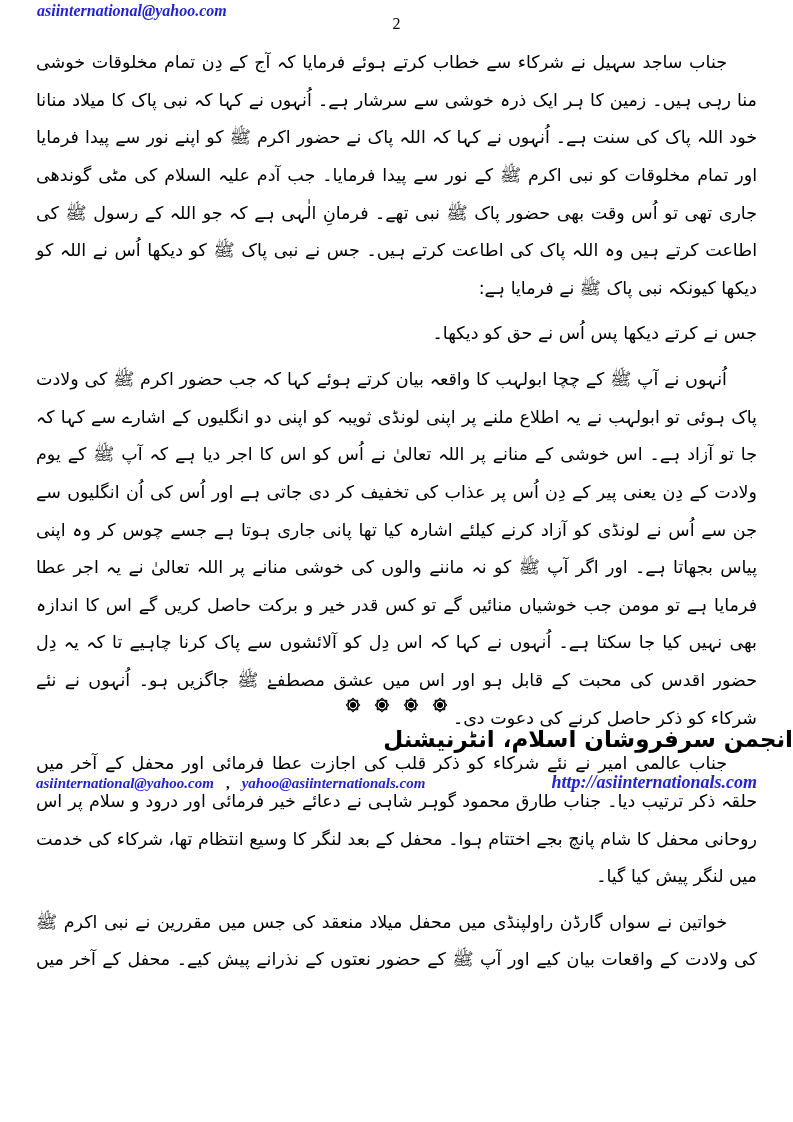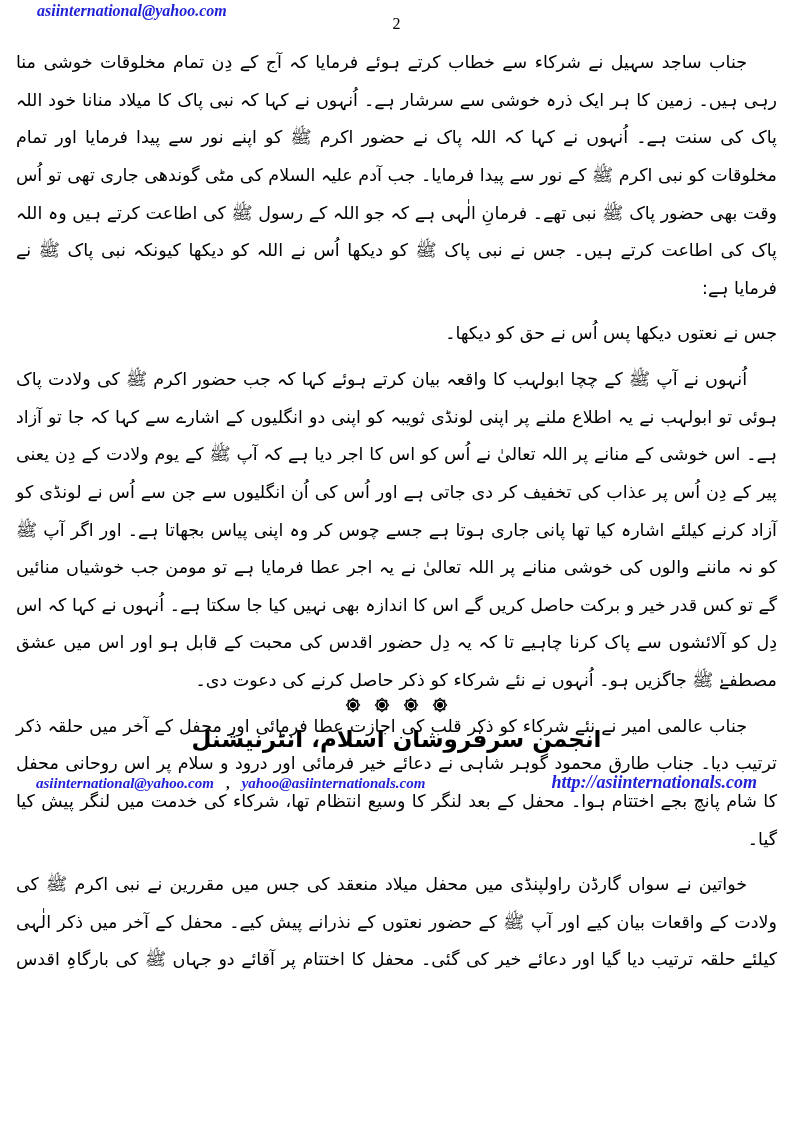--- a/index.html
+++ b/index.html
@@ -30,41 +30,40 @@
     position: absolute; left: 0; right: 0; top: 15px;
     text-align: center;
     font-family: "Liberation Serif", serif;
     font-size: 16px; color: #000;
   }
   
   .urdu-body {
     direction: rtl;
     unicode-bidi: embed;
     text-align: justify;
-    padding: 0 16px;
+    padding: 0 36px;
     font-family: "DejaVu Sans", sans-serif;
     font-size: 17.5px;
     line-height: 2.15;
     color: #000;
     max-height: 930px;
     overflow: hidden;
   }
   .para { margin: 0 0 8px 0; }
   .para.indent { text-indent: 30px; }
   .para.quote { text-indent: 0; }
   
   .bottom { position: absolute; left: 0; right: 0; bottom: 10px; }
   .divider {
     display: flex; justify-content: center; align-items: center;
     gap: 11px; margin-bottom: 12px;
   }
   .star { width: 18px; height: 18px; display: inline-block; }
   .org-title {
     direction: rtl;
-    text-align: center;
     font-family: "DejaVu Sans", sans-serif;
     font-weight: bold;
     font-size: 23px;
     margin: 8px 0 20px 0;
     color: #000;
   }
   .footer-row {
     display: flex; justify-content: space-between; align-items: baseline;
     padding: 0 36px;
     font-family: "Liberation Serif", serif;
@@ -88,21 +87,21 @@
 
 <div class="page">
 
   <div class="topbar">
     <a href="#" class="header-email">asiinternational@yahoo.com</a>
     <div class="page-number">2</div>
   </div>
 
   <div class="urdu-body">
     <p class="para indent">جناب ساجد سہیل نے شرکاء سے خطاب کرتے ہوئے فرمایا کہ آج کے دِن تمام مخلوقات خوشی منا رہی ہیں۔ زمین کا ہر ایک ذرہ خوشی سے سرشار ہے۔ اُنہوں نے کہا کہ نبی پاک کا میلاد منانا خود اللہ پاک کی سنت ہے۔ اُنہوں نے کہا کہ اللہ پاک نے حضور اکرم ﷺ کو اپنے نور سے پیدا فرمایا اور تمام مخلوقات کو نبی اکرم ﷺ کے نور سے پیدا فرمایا۔ جب آدم علیہ السلام کی مٹی گوندھی جاری تھی تو اُس وقت بھی حضور پاک ﷺ نبی تھے۔ فرمانِ الٰہی ہے کہ جو اللہ کے رسول ﷺ کی اطاعت کرتے ہیں وہ اللہ پاک کی اطاعت کرتے ہیں۔ جس نے نبی پاک ﷺ کو دیکھا اُس نے اللہ کو دیکھا کیونکہ نبی پاک ﷺ نے فرمایا ہے:</p>
-    <p class="para quote">جس نے نعتوں دیکھا پس اُس نے حق کو دیکھا۔</p>
+    <p class="para quote">جس نے کرتے دیکھا پس اُس نے حق کو دیکھا۔</p>
     <p class="para indent">اُنہوں نے آپ ﷺ کے چچا ابولہب کا واقعہ بیان کرتے ہوئے کہا کہ جب حضور اکرم ﷺ کی ولادت پاک ہوئی تو ابولہب نے یہ اطلاع ملنے پر اپنی لونڈی ثویبہ کو اپنی دو انگلیوں کے اشارے سے کہا کہ جا تو آزاد ہے۔ اس خوشی کے منانے پر اللہ تعالیٰ نے اُس کو اس کا اجر دیا ہے کہ آپ ﷺ کے یوم ولادت کے دِن یعنی پیر کے دِن اُس پر عذاب کی تخفیف کر دی جاتی ہے اور اُس کی اُن انگلیوں سے جن سے اُس نے لونڈی کو آزاد کرنے کیلئے اشارہ کیا تھا پانی جاری ہوتا ہے جسے چوس کر وہ اپنی پیاس بجھاتا ہے۔ اور اگر آپ ﷺ کو نہ ماننے والوں کی خوشی منانے پر اللہ تعالیٰ نے یہ اجر عطا فرمایا ہے تو مومن جب خوشیاں منائیں گے تو کس قدر خیر و برکت حاصل کریں گے اس کا اندازہ بھی نہیں کیا جا سکتا ہے۔ اُنہوں نے کہا کہ اس دِل کو آلائشوں سے پاک کرنا چاہیے تا کہ یہ دِل حضور اقدس کی محبت کے قابل ہو اور اس میں عشق مصطفےٰ ﷺ جاگزیں ہو۔ اُنہوں نے نئے شرکاء کو ذکر حاصل کرنے کی دعوت دی۔</p>
     <p class="para indent">جناب عالمی امیر نے نئے شرکاء کو ذکر قلب کی اجازت عطا فرمائی اور محفل کے آخر میں حلقہ ذکر ترتیب دیا۔ جناب طارق محمود گوہر شاہی نے دعائے خیر فرمائی اور درود و سلام پر اس روحانی محفل کا شام پانچ بجے اختتام ہوا۔ محفل کے بعد لنگر کا وسیع انتظام تھا، شرکاء کی خدمت میں لنگر پیش کیا گیا۔</p>
     <p class="para indent">خواتین نے سواں گارڈن راولپنڈی میں محفل میلاد منعقد کی جس میں مقررین نے نبی اکرم ﷺ کی ولادت کے واقعات بیان کیے اور آپ ﷺ کے حضور نعتوں کے نذرانے پیش کیے۔ محفل کے آخر میں ذکر الٰہی کیلئے حلقہ ترتیب دیا گیا اور دعائے خیر کی گئی۔ محفل کا اختتام پر آقائے دو جہاں ﷺ کی بارگاہِ اقدس میں درود و سلام کا نذرانہ پیش کیا گیا۔</p>
   </div>
 
   <div class="bottom">
 
     <div class="divider">
       <span class="star">
         <svg viewBox="0 0 20 20" width="18" height="18">

